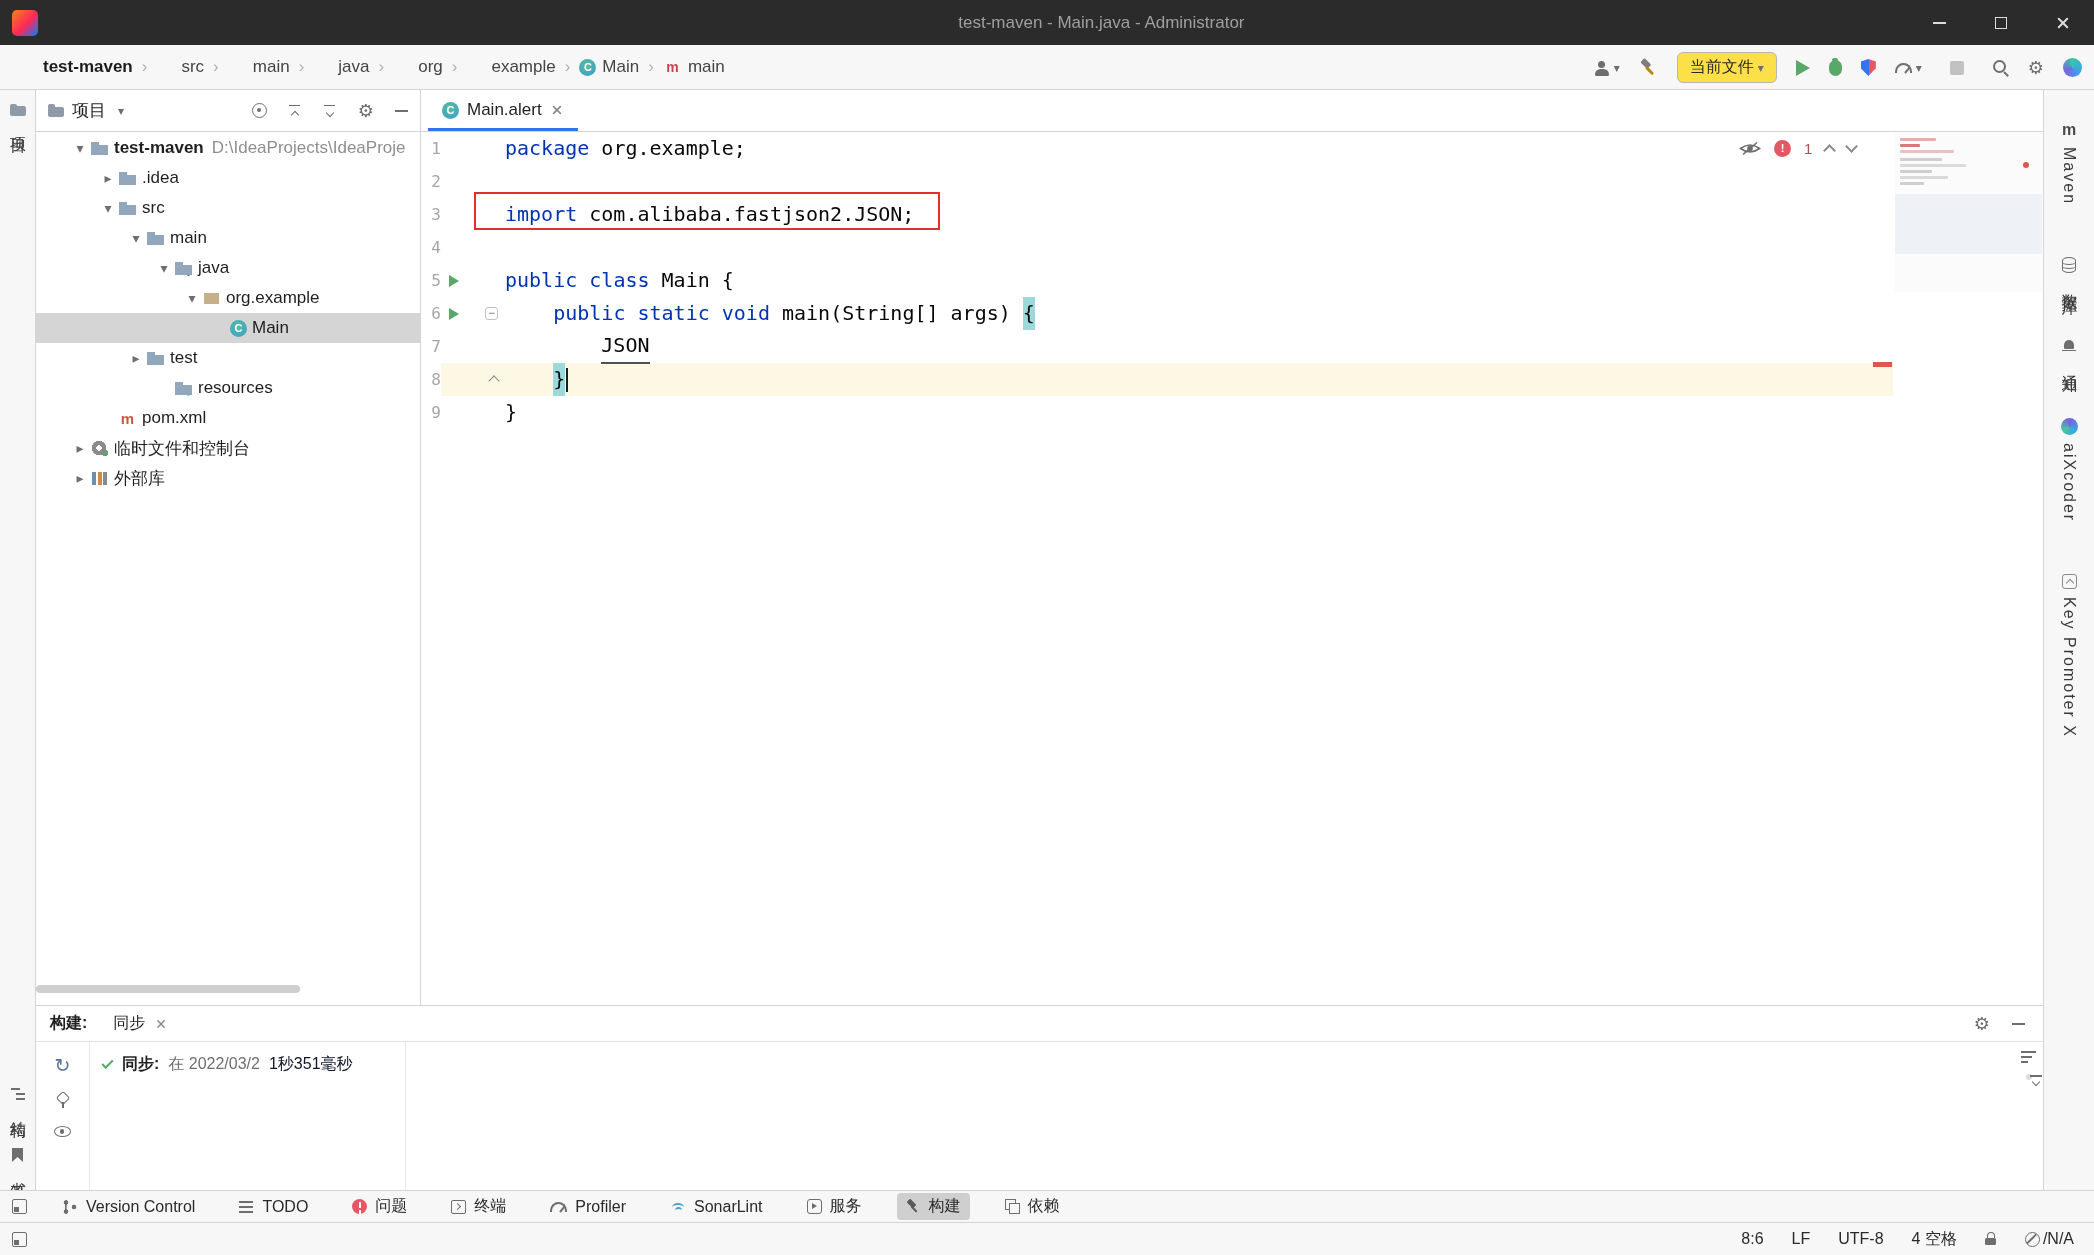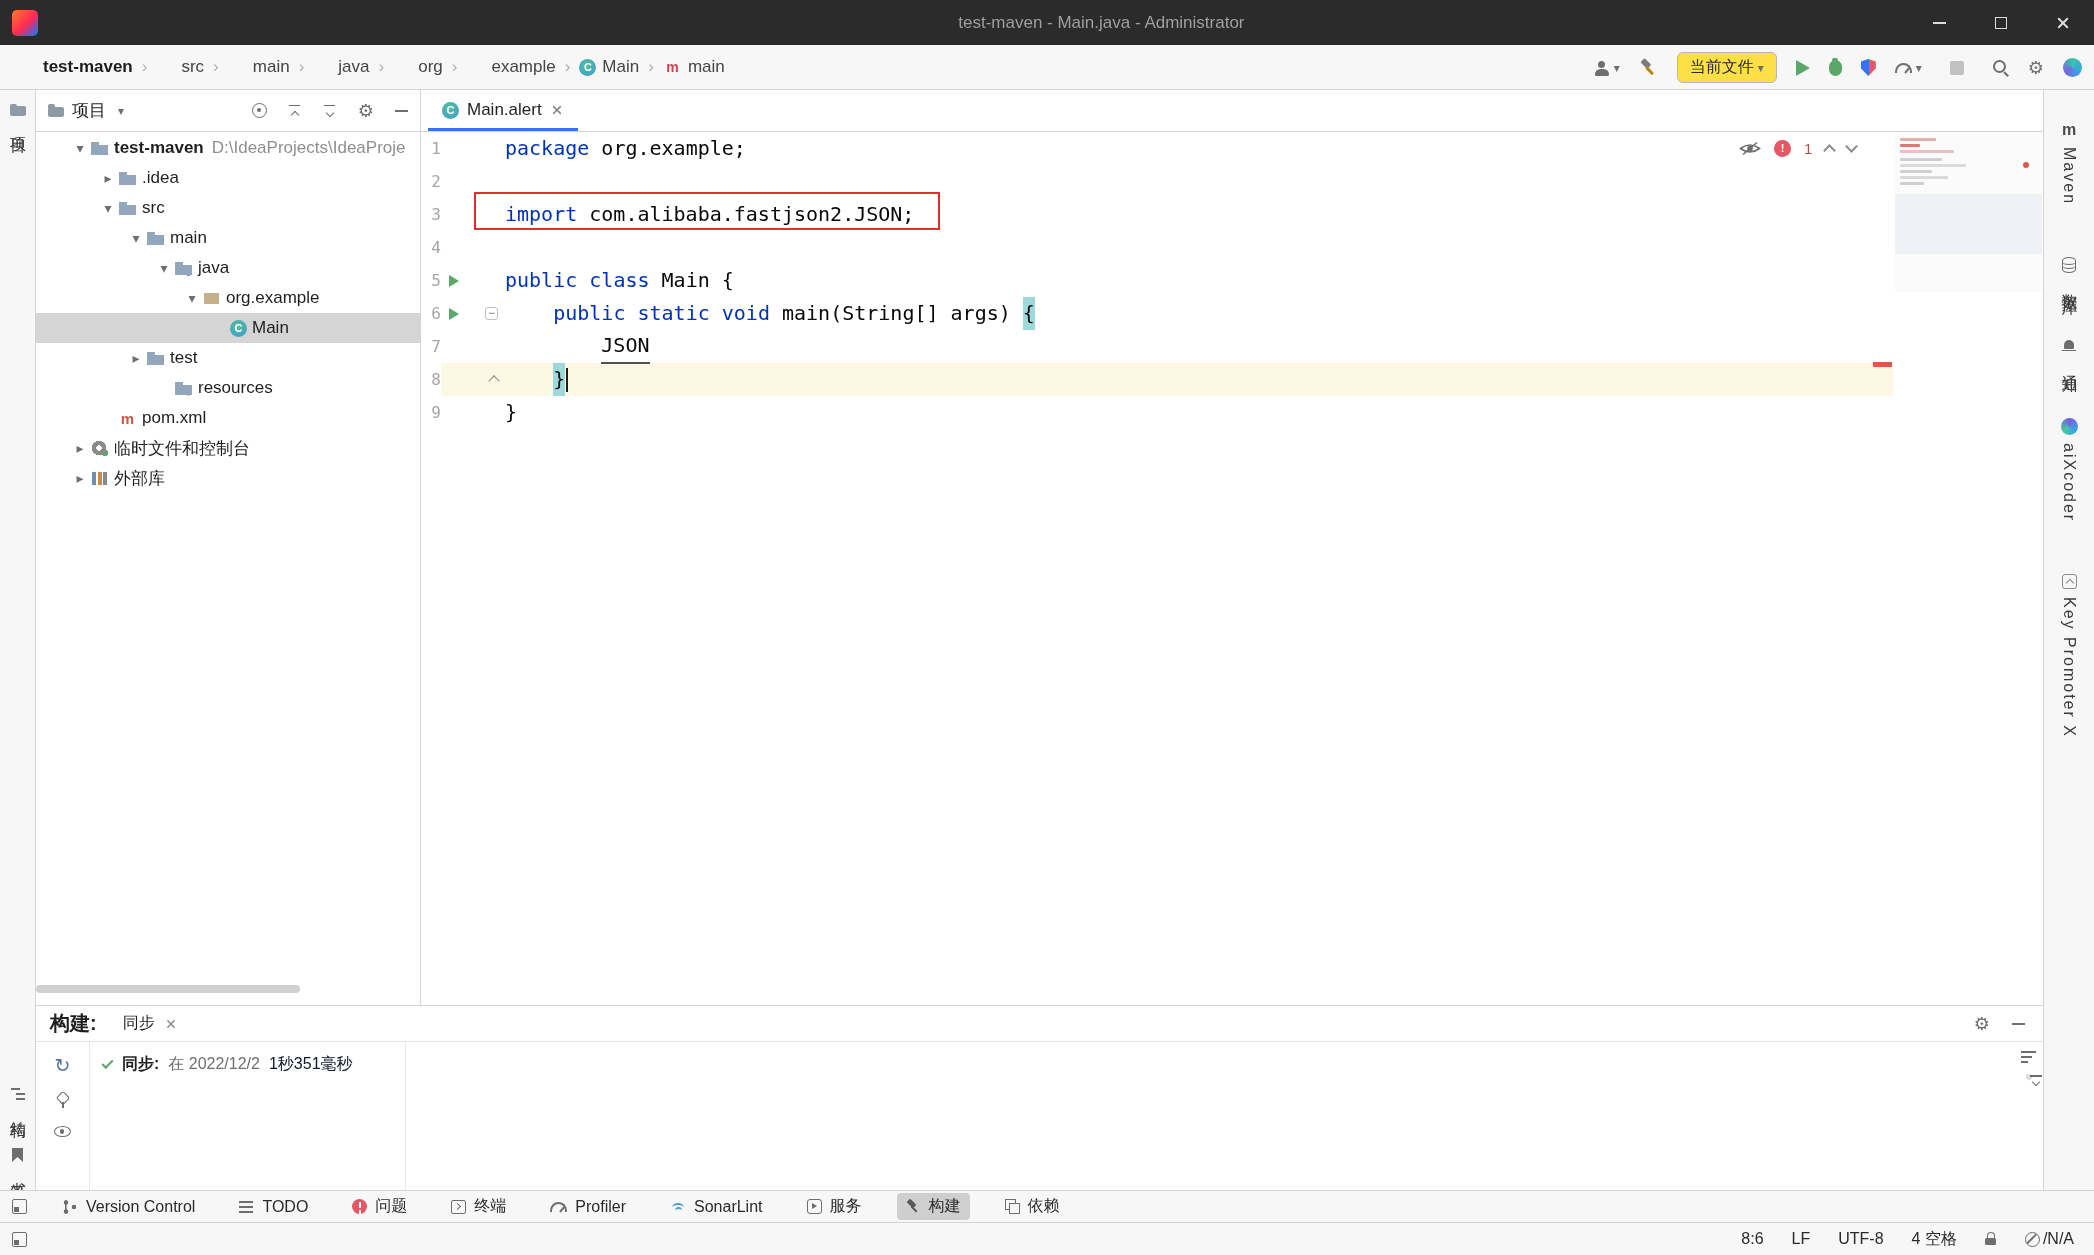--- a/index.html
+++ b/index.html
@@ -183,21 +183,21 @@
   .minimap i{position:absolute;height:3px;border-radius:1px;display:block;}
 
   
   .rightstrip{position:absolute;left:2043px;top:90px;width:51px;height:1100px;background:#f7f7f7;border-left:1px solid #d4d4d4;
               display:flex;flex-direction:column;align-items:center;padding-top:14px;gap:26px;}
   .rtab{display:flex;flex-direction:column;align-items:center;gap:8px;cursor:default;}
 
   
   .buildpanel{position:absolute;left:36px;top:1005px;width:2007px;height:185px;background:#fff;border-top:1px solid #d4d4d4;}
   .bp-header{height:36px;display:flex;align-items:center;padding:0 12px;border-bottom:1px solid #e3e3e3;}
-  .bp-label{font-size:20px;font-weight:700;color:#1f1f1f;margin-left:2px;}
+  .bp-label{font-size:16px;font-weight:700;color:#1f1f1f;margin-left:2px;}
   .bp-tab{display:flex;align-items:center;gap:9px;margin-left:26px;font-size:16px;color:#1f1f1f;}
   .bp-actions{margin-left:auto;display:flex;align-items:center;gap:22px;margin-right:6px;}
   .bp-body{position:relative;height:148px;display:flex;}
   .bp-rail{width:54px;border-right:1px solid #e7e7e7;display:flex;flex-direction:column;align-items:center;gap:17px;padding-top:14px;}
   .refresh-glyph{font-size:19px;color:#58749c;line-height:1;}
   .bp-content{flex:1;position:relative;}
   .bp-divider{position:absolute;left:315px;top:0;bottom:0;width:1px;background:#e7e7e7;}
   .sync-row{display:flex;align-items:center;gap:9px;padding:12px 0 0 12px;font-size:16px;}
   .i-check{width:11px;height:6px;border-left:2.4px solid #59a869;border-bottom:2.4px solid #59a869;transform:rotate(-45deg);margin-top:-4px;}
   .sync-prefix{font-weight:700;color:#1f1f1f;}
@@ -603,21 +603,21 @@
     <div class="bp-body">
       <div class="bp-rail">
         <span class="refresh-glyph">↻</span>
         <span class="i-pin"></span>
         <span class="i-eye"></span>
       </div>
       <div class="bp-content">
         <div class="sync-row">
           <span class="i-check"></span>
           <span class="sync-prefix">同步:</span>
-          <span class="sync-time">在 2022/12/2</span>
+          <span class="sync-time">在 2022/03/2</span>
           <span class="sync-dur">1秒351毫秒</span>
         </div>
         <div class="bp-divider"></div>
         <div class="bp-right-tools">
           <span class="i-wrap"></span>
           <span class="tool-toggle"><span class="i-scrollend"></span></span>
         </div>
       </div>
     </div>
   </section>

